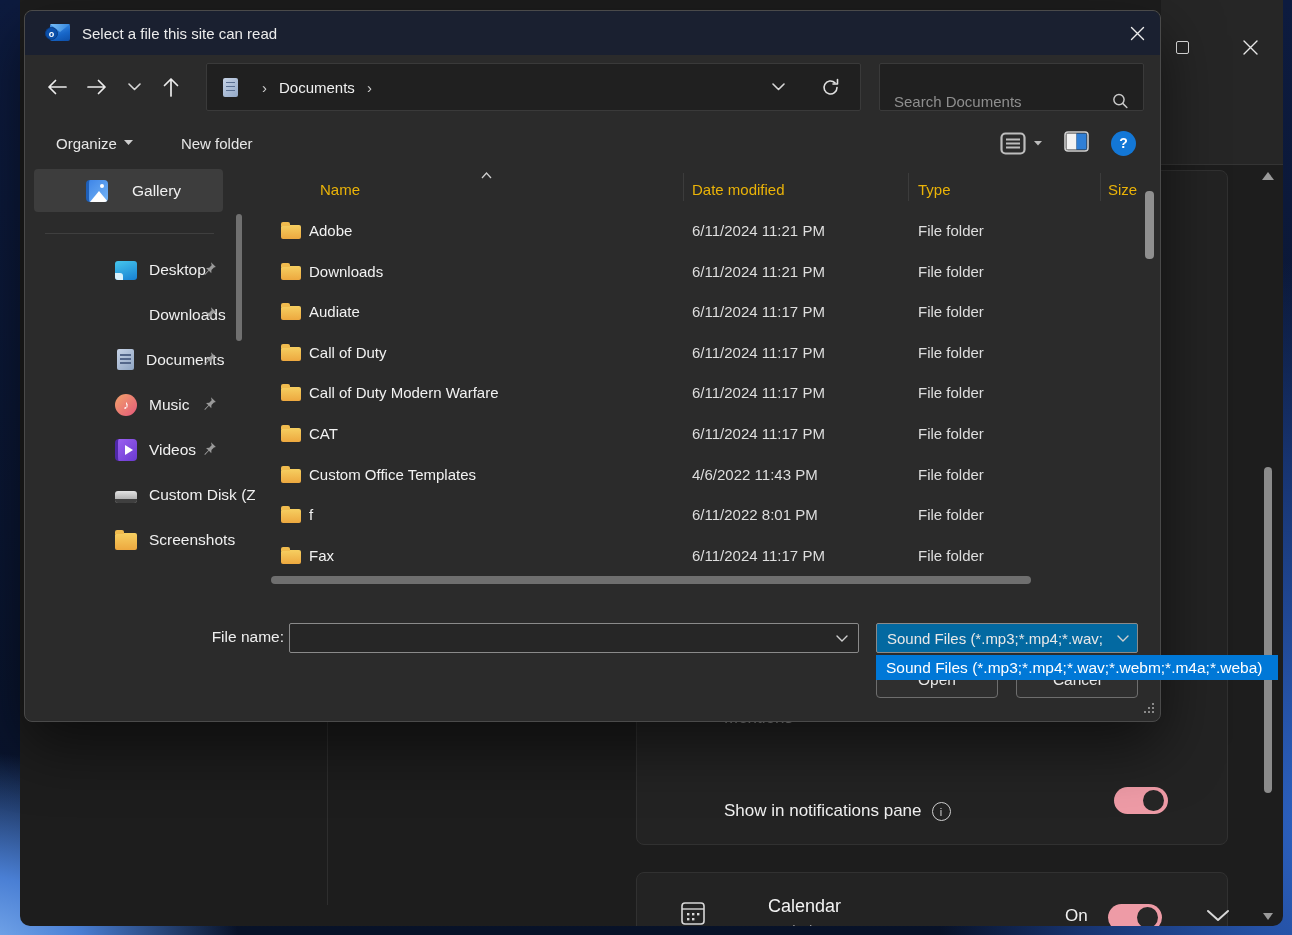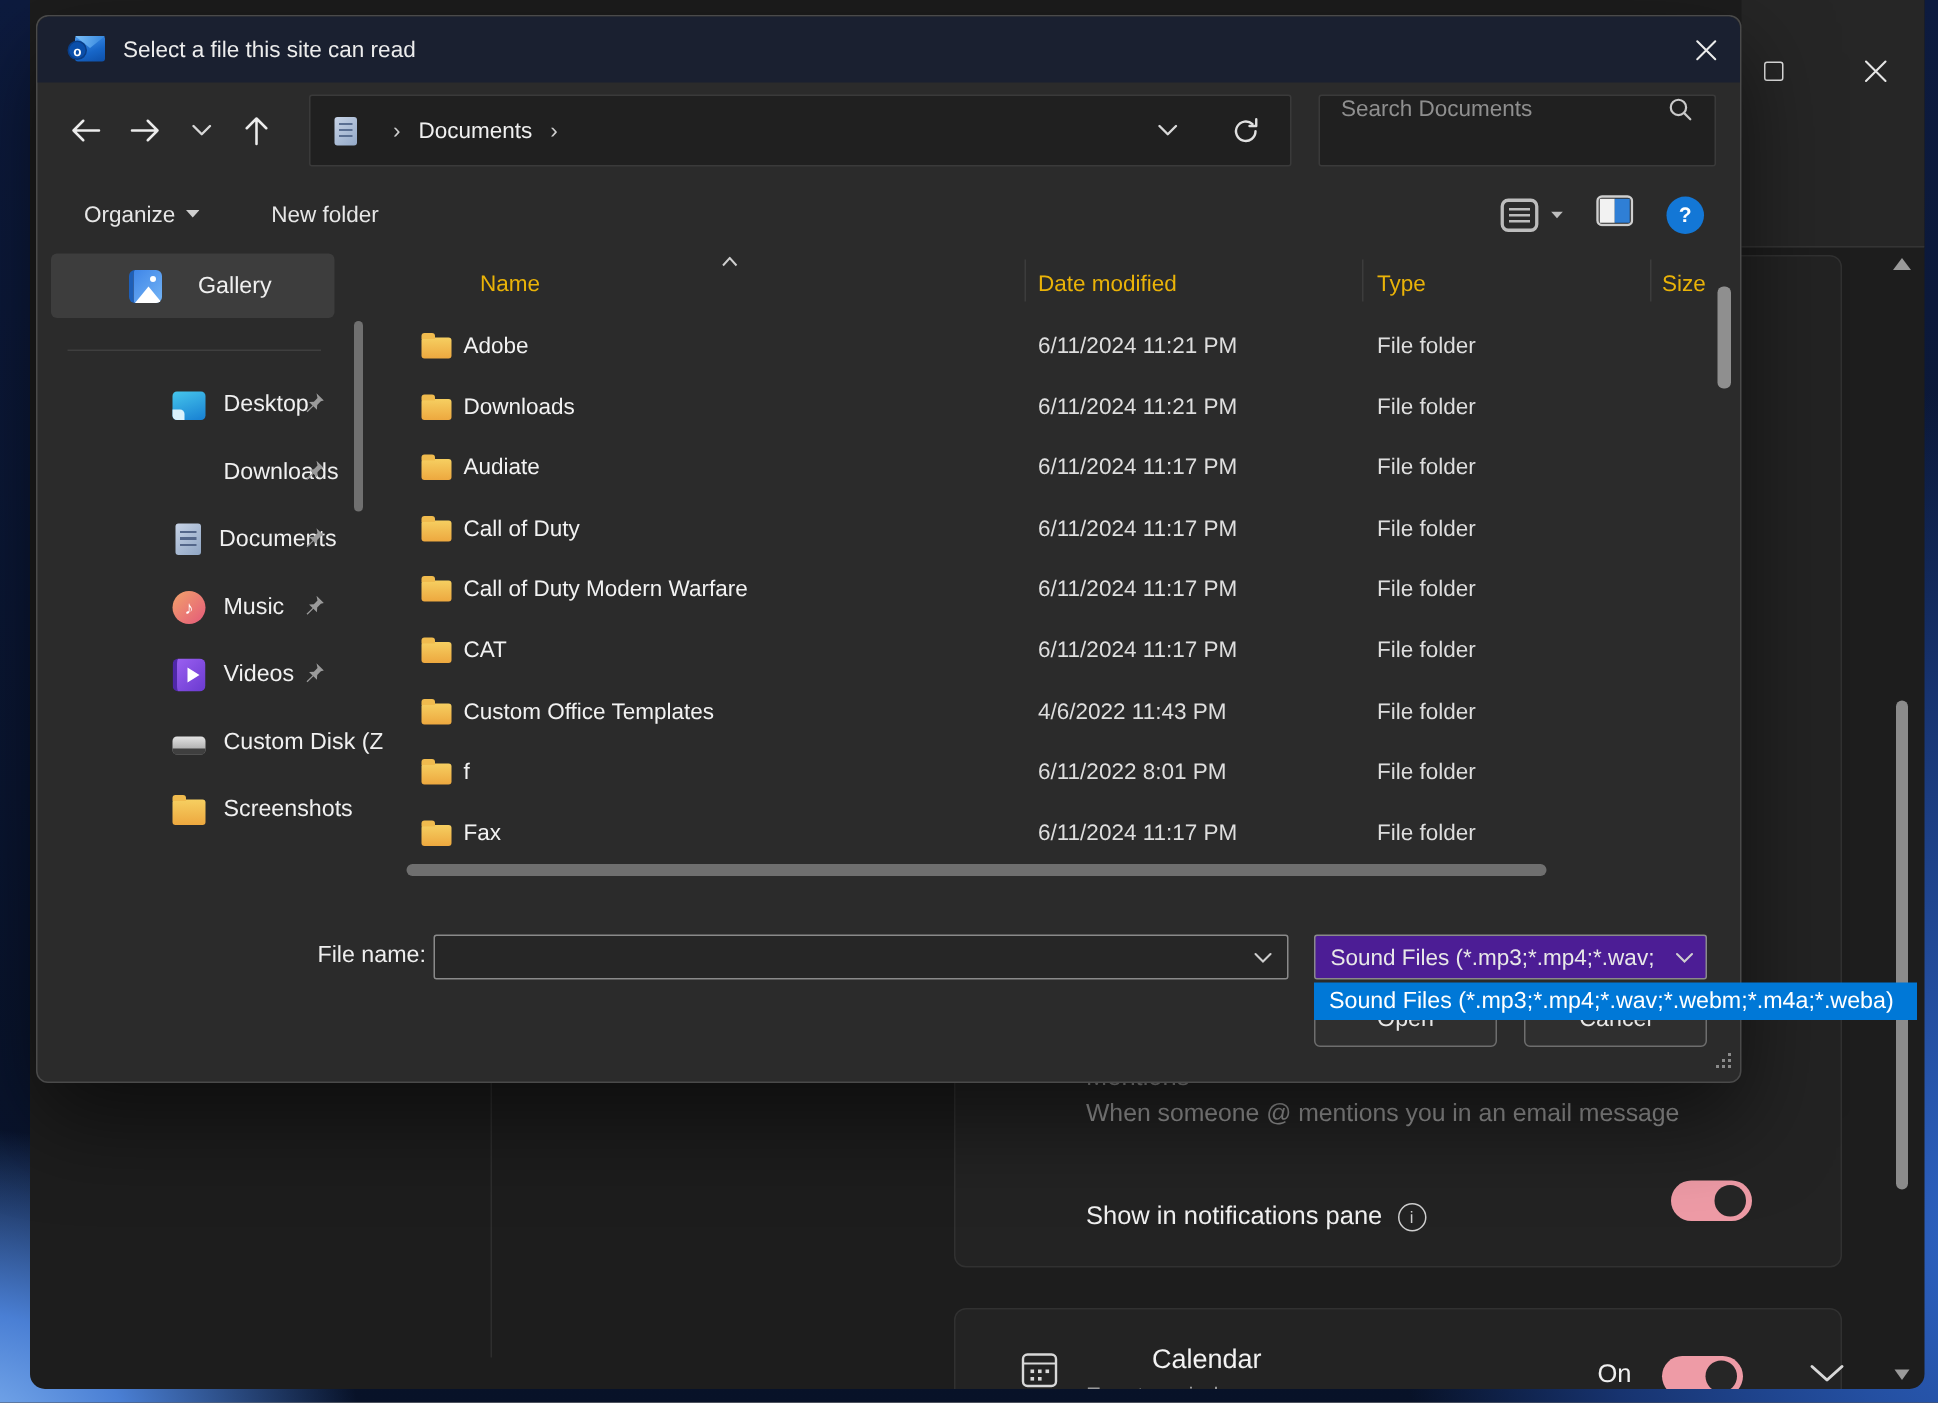--- a/index.html
+++ b/index.html
@@ -68,21 +68,21 @@
   .doc-ico { width:15px; height:19px; border-radius:2px; margin-right:12px;
     background:repeating-linear-gradient(#c7d3e6 0 3px, #6d84a8 3px 4.5px, #c7d3e6 4.5px 6px),
                linear-gradient(135deg,#c7d3e6,#93a9c8); background-blend-mode:normal;
     background:linear-gradient(135deg,#c7d3e6,#93a9c8); position:relative; }
   .doc-ico::after{ content:""; position:absolute; left:3px; top:4px; width:9px; height:10px;
     background:repeating-linear-gradient(#5a6f92 0 1.5px, transparent 1.5px 4px); }
   .crumb-sep { color:#cfcfcf; font-size:15px; margin:0 12px; }
   .crumb { color:#f0f0f0; font-size:15px; }
   .addr-right { margin-left:auto; display:flex; align-items:center; gap:36px; }
   .searchbox { position:absolute; left:854px; top:8px; width:265px; height:48px; background:#202020;
-    border:1px solid #3a3a3a; border-radius:2px; display:flex; align-items:flex-start; padding:0 14px; }
+    border:1px solid #3a3a3a; border-radius:2px; display:flex; align-items:flex-end; padding:0 14px; }
   .searchbox input { background:transparent; border:none; outline:none; color:#bdbdbd; font-size:15px;
     width:100%; font-family:"Liberation Sans", sans-serif; }
   .searchbox input::placeholder { color:#8f8f8f; }
 
   .toolbar { position:absolute; left:0; top:108px; width:100%; height:48px; display:flex; align-items:center; }
   .tool-btn { display:flex; align-items:center; gap:7px; color:#e6e6e6; font-size:15px; }
   .organize { margin-left:31px; } .newfolder { margin-left:48px; }
   .tool-right { position:absolute; right:24px; display:flex; align-items:center; gap:22px; }
 
   .sidebar { position:absolute; left:0; top:156px; width:230px; height:429px; overflow:hidden; }
@@ -143,21 +143,21 @@
   .h-scroll { position:absolute; left:15px; top:409px; width:760px; height:8px; background:#6f6f6f; border-radius:4px; }
 
   
   .footer { position:absolute; left:0; top:585px; width:100%; height:127px; }
   .fn-label { position:absolute; left:120px; top:32px; width:139px; text-align:right; font-size:15.5px; color:#eeeeee; }
   .fn-input { position:absolute; left:264px; top:27px; width:570px; height:30px; background:#262626;
     border:1px solid #8a8a8a; border-radius:2px; display:flex; align-items:center; }
   .fn-input input { flex:1; background:transparent; border:none; outline:none; color:#eee; font-size:15px;
     padding:0 8px; font-family:"Liberation Sans", sans-serif; }
   .fn-input .chv { margin-right:10px; }
-  .ft-select { position:absolute; left:851px; top:27px; width:262px; height:30px; background:#4c1d95;
+  .ft-select { position:absolute; left:851px; top:27px; width:262px; height:30px; background:#0369a1;
     border:1px solid #8a8a8a; border-radius:2px; display:flex; align-items:center; padding:0 8px 0 10px; }
   .ft-text { flex:1; font-size:15px; color:#e8e8e8; white-space:nowrap; overflow:hidden; }
   .ft-option { position:absolute; left:851px; top:59px; width:402px; height:25px; line-height:25px;
     padding-left:10px; font-size:15.5px; color:#ffffff; white-space:nowrap; z-index:40; }
   .btn { position:absolute; top:66px; width:122px; height:36px; border:1px solid #6e6e6e; border-radius:4px;
     background:#2f2f2f; color:#e8e8e8; font-size:15.5px; display:flex; align-items:center; justify-content:center; z-index:5; }
   .btn-open { left:851px; } .btn-cancel { left:991px; }
   .grip { position:absolute; right:5px; bottom:4px; }
 
   .help-circle { width:25px; height:25px; border-radius:50%; display:flex; align-items:center;
@@ -174,21 +174,20 @@
     <span class="max-glyph"></span>
   </div>
   <div class="win-btn" style="left:1212px; top:30px;">
     <svg width="17" height="17" viewBox="0 0 17 17">
       <path d="M2 2l13 13M15 2L2 15" stroke="#e6e6e6" stroke-width="1.4" stroke-linecap="round"></path>
       </svg>
   </div>
 
   <div class="settings-card card-mentions">
     <div class="dim-title">Mentions</div>
-    <div class="dim-desc">When someone @ mentions you in an email message</div>
     <div class="notif-row">
       <span>Show in notifications pane</span>
       <span class="info-circle">i</span>
     </div>
     <div class="toggle" style="left:477px; top:616px; background:#ee9ba6;">
       <span class="knob"></span>
     </div>
   </div>
 
   <div class="settings-card card-calendar">

